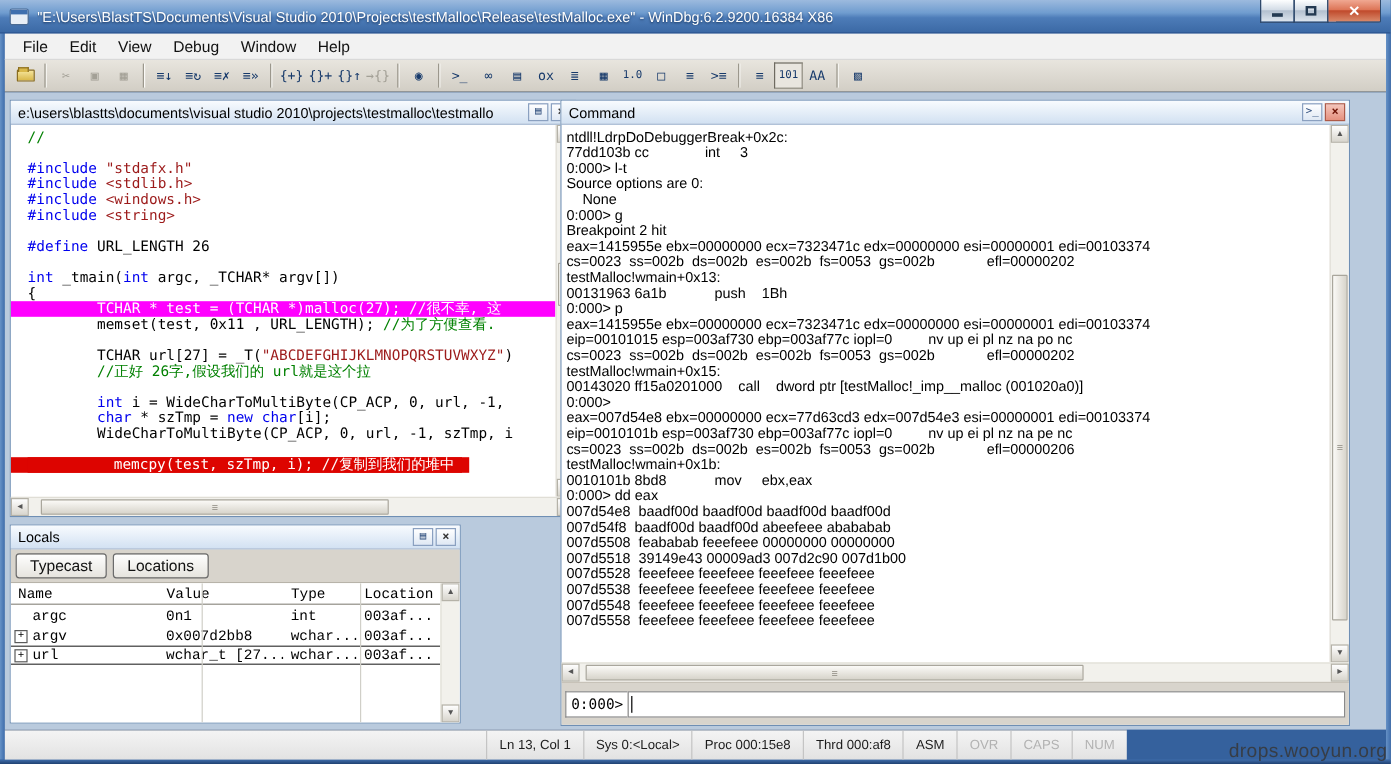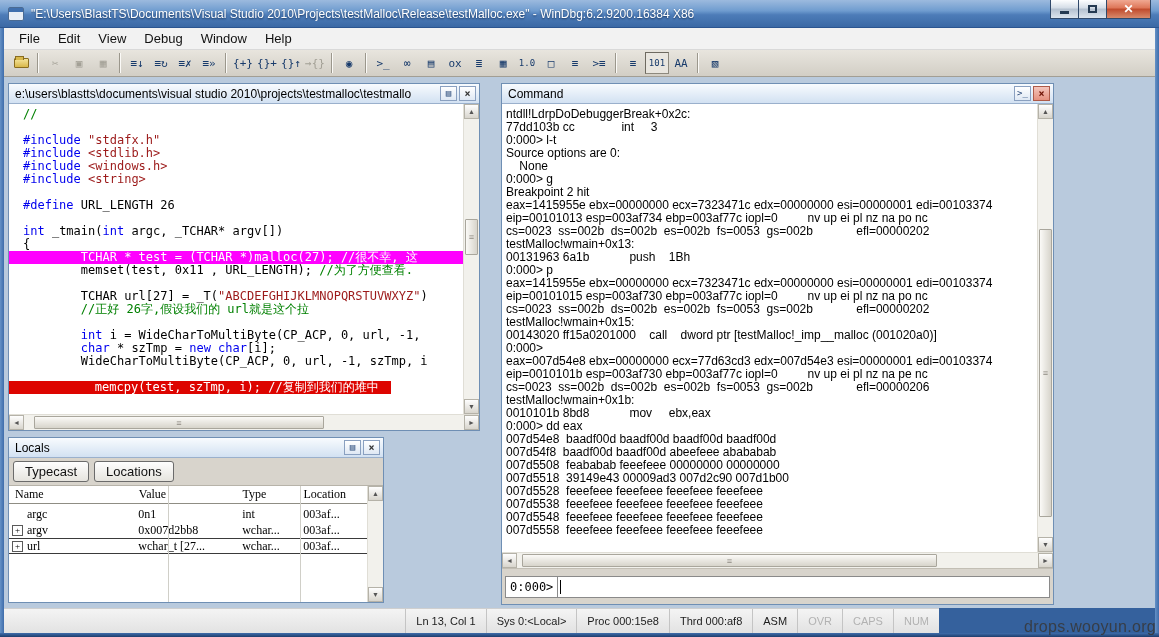--- a/index.html
+++ b/index.html
@@ -67,37 +67,37 @@
 #source-body{flex:1;display:flex;overflow:hidden}
 #source-code{flex:1;overflow:hidden;padding-top:4px;background:#fff}
 .srcline{height:13px;line-height:13px;font-family:"DejaVu Sans Mono",monospace;font-size:12px;white-space:pre;padding-left:14px;color:#000}
 .c-com{color:#008000}.c-kw{color:#0000ee}.c-str{color:#9c1a1a}.c-plain{color:#000}
 .srcline.hl-magenta{background:#ff00ff}
 .srcline.hl-magenta span{color:#fff}
 .srcline.hl-red{padding-left:0}
 .srcline.hl-red span{background:#dd0400;color:#fff;display:inline-block;padding-left:14px;padding-right:6px}
 
 
-#command-window{left:497px;top:6px;width:553px;height:522px}
+#command-window{left:463px;top:6px;width:658px;height:522px}
 #command-body{flex:1;display:flex;overflow:hidden}
 #command-output{flex:1;overflow:hidden;padding:4px 0 0 4px;background:#fff}
 .cmdline{height:13px;line-height:13px;font-family:Liberation Sans, sans-serif;font-size:12px;white-space:pre;color:#000}
 #command-inputrow{flex:0 0 36px;background:#d8d4cc;display:flex;align-items:center;padding:0 3px;border-top:1px solid #c2beb4}
 #command-prompt{height:22px;border:1px solid #8a8a8a;border-right:none;background:#fff;font-family:"DejaVu Sans Mono",monospace;font-size:12px;display:flex;align-items:center;padding:0 4px;color:#000}
 #command-input{height:22px;flex:1;border:1px solid #8a8a8a;background:#fff;font-family:"DejaVu Sans Mono",monospace;font-size:12px;display:flex;align-items:center;padding:0 2px;color:#000}
 #command-caret{width:1px;height:14px;background:#000}
 
 
 #locals-window{left:4px;top:360px;width:376px;height:166px}
 #locals-tabs{flex:0 0 28px;background:#d8d4cc;display:flex;align-items:center;padding:0 4px;border-bottom:1px solid #b7b3a9}
 .ltab{border:1px solid #6b6b6b;border-radius:3px;background:linear-gradient(#fefefe,#e6e4de);padding:2px 11px;font-size:13px;color:#111;margin-right:5px}
 #locals-body{flex:1;display:flex;overflow:hidden;background:#fff}
 #locals-table{flex:1;position:relative;overflow:hidden}
 .colline{position:absolute;top:0;bottom:0;width:1px;background:#d0cfc8}
-.lrow{display:flex;height:16px;align-items:center;font-family:Liberation Serif, serif;font-size:12px;color:#000}
+.lrow{display:flex;height:16px;align-items:center;font-family:Liberation Mono, monospace;font-size:12px;color:#000}
 .lrow.header{height:18px;border-bottom:1px solid #8f8d84;margin-bottom:2px}
 .lcell{overflow:hidden;white-space:pre;padding-left:6px}
 .lc-name{width:158px;display:flex;align-items:center;padding-left:3px}
 .lc-value{width:132px}.lc-type{width:77px}.lc-loc{width:88px}
 .expbox{width:11px;height:11px;border:1px solid #5a5a5a;font-size:9px;line-height:9px;text-align:center;margin-right:4px;flex:0 0 11px;color:#000;background:#fff}
 .expspacer{width:15px;flex:0 0 15px}
 .lrow.changed{border-top:1px solid #3a3a3a;border-bottom:1px solid #3a3a3a}
 
 
 #statusbar{position:absolute;left:4px;top:608px;width:935px;height:25px;background:linear-gradient(#f4f4f4,#e2e2e2);border-top:1px solid #cfcfcf;display:flex;align-items:stretch;font-size:11px;color:#1c1c1c}
@@ -233,21 +233,20 @@
     <div id="command-body">
       <div id="command-output">
           <div class="cmdline">ntdll!LdrpDoDebuggerBreak+0x2c:</div>
           <div class="cmdline">77dd103b cc              int     3</div>
           <div class="cmdline">0:000&gt; l-t</div>
           <div class="cmdline">Source options are 0:</div>
           <div class="cmdline">    None</div>
           <div class="cmdline">0:000&gt; g</div>
           <div class="cmdline">Breakpoint 2 hit</div>
           <div class="cmdline">eax=1415955e ebx=00000000 ecx=7323471c edx=00000000 esi=00000001 edi=00103374</div>
-          <div class="cmdline">eip=00101013 esp=003af734 ebp=003af77c iopl=0         nv up ei pl nz na po nc</div>
           <div class="cmdline">cs=0023  ss=002b  ds=002b  es=002b  fs=0053  gs=002b             efl=00000202</div>
           <div class="cmdline">testMalloc!wmain+0x13:</div>
           <div class="cmdline">00131963 6a1b            push    1Bh</div>
           <div class="cmdline">0:000&gt; p</div>
           <div class="cmdline">eax=1415955e ebx=00000000 ecx=7323471c edx=00000000 esi=00000001 edi=00103374</div>
           <div class="cmdline">eip=00101015 esp=003af730 ebp=003af77c iopl=0         nv up ei pl nz na po nc</div>
           <div class="cmdline">cs=0023  ss=002b  ds=002b  es=002b  fs=0053  gs=002b             efl=00000202</div>
           <div class="cmdline">testMalloc!wmain+0x15:</div>
           <div class="cmdline">00143020 ff15a0201000    call    dword ptr [testMalloc!_imp__malloc (001020a0)]</div>
           <div class="cmdline">0:000&gt; </div>

